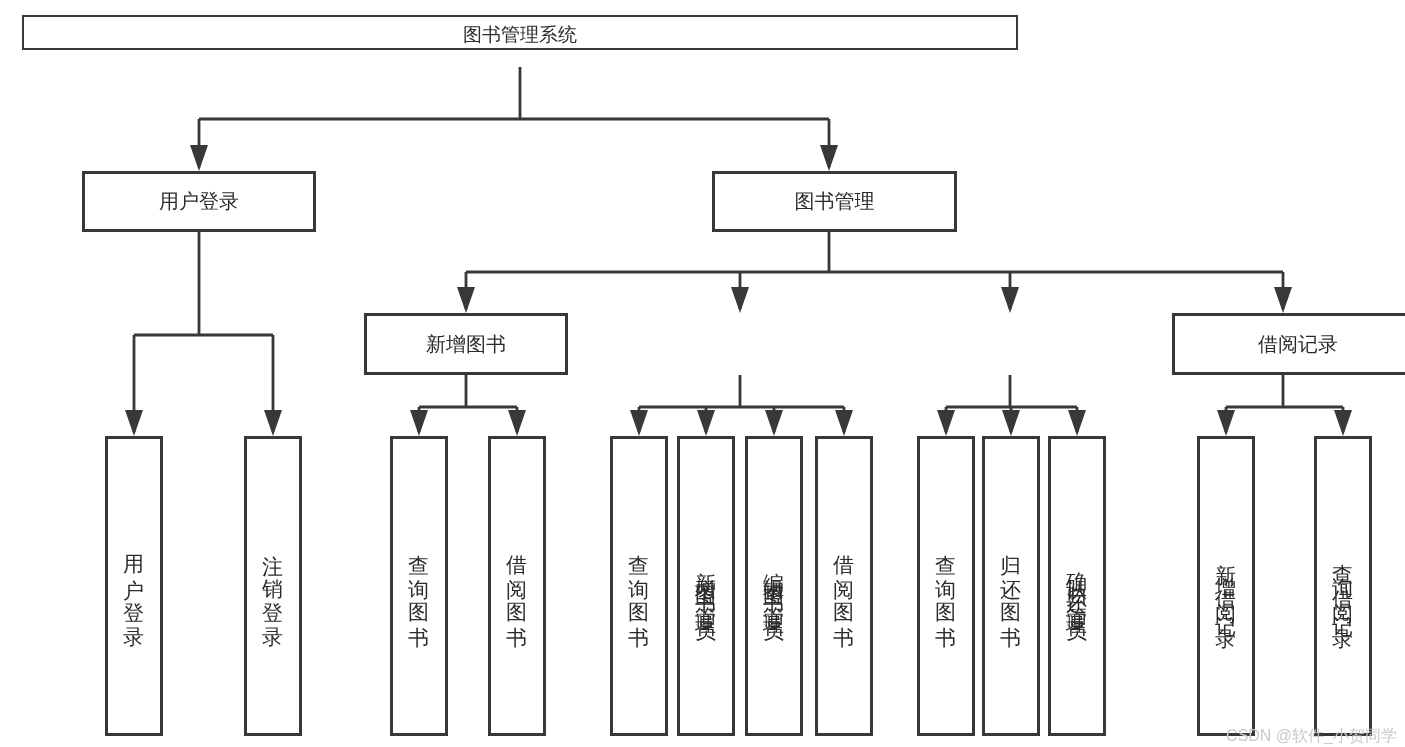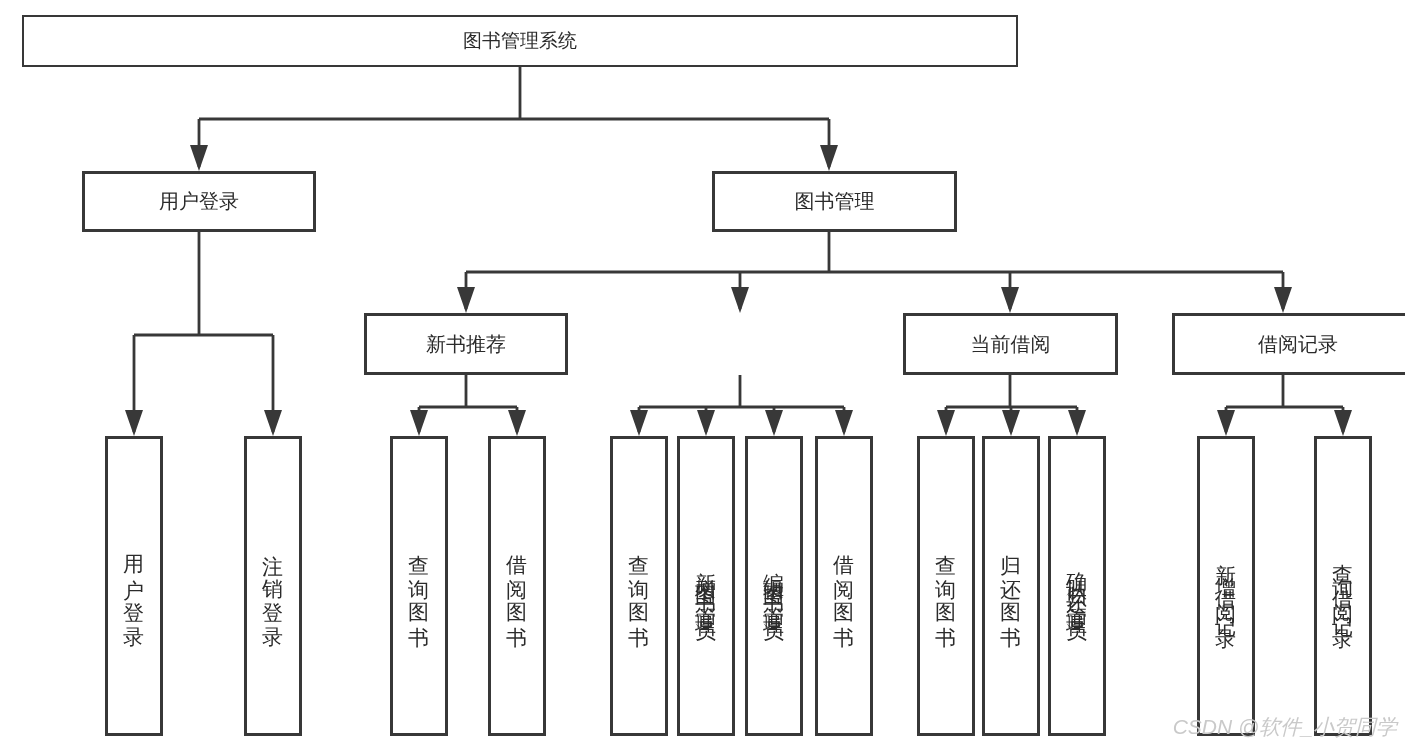--- a/index.html
+++ b/index.html
@@ -54,26 +54,25 @@
     font-size: 21px;
     line-height: 1;
     white-space: nowrap;
   }
   .sp-lg .vtext { letter-spacing: 24px; }
   .sp-md .vtext { letter-spacing: 13px; }
   .sp-sm .vtext { letter-spacing: 7px; }
   .watermark {
     position: absolute;
     right: 8px;
-    bottom: 6px;
+    bottom: 0;
     color: #c9c9c9;
-    font-size: 21px;
+    font-size: 16px;
     z-index: 2;
     white-space: nowrap;
-    font-style: italic;
   }
 </style>
 </head>
 <body>
 
 <div class="canvas">
 
   <svg class="connectors" viewBox="0 0 1405 747" xmlns="http://www.w3.org/2000/svg">
     <defs>
       <marker id="arrow" markerUnits="userSpaceOnUse" markerWidth="26" markerHeight="18" refX="22" refY="9" orient="auto">
@@ -108,36 +107,33 @@
     <path class="link" d="M1010 375 V407 M946 407 H1077"></path>
     <path class="link" d="M946 407 V432" marker-end="url(#arrow)"></path>
     <path class="link" d="M1011 407 V432" marker-end="url(#arrow)"></path>
     <path class="link" d="M1077 407 V432" marker-end="url(#arrow)"></path>
 
     <path class="link" d="M1283 375 V407 M1226 407 H1343"></path>
     <path class="link" d="M1226 407 V432" marker-end="url(#arrow)"></path>
     <path class="link" d="M1343 407 V432" marker-end="url(#arrow)"></path>
   </svg>
 
-  <div class="node root" style="left:22px; top:15px; width:996px; height:52px;">
+  <div class="node root" style="left:22px; top:15px; width:996px; height:35px;align-items:flex-end;">
     <span>图书管理系统</span>
   </div>
 
   <div class="node" style="left:82px; top:171px; width:234px; height:61px;">
     <span>用户登录</span>
   </div>
   <div class="node" style="left:712px; top:171px; width:245px; height:61px;">
     <span>图书管理</span>
   </div>
 
   <div class="node" style="left:364px; top:313px; width:204px; height:62px;">
-    <span>新书推荐</span>
-  </div>
-  <div class="node" style="left:903px; top:313px; width:215px; height:62px;">
-    <span>当前借阅</span>
+    <span>新增图书</span>
   </div>
   <div class="node" style="left:1172px; top:313px; width:252px; height:62px;">
     <span>借阅记录</span>
   </div>
 
   <div class="leaf sp-lg" style="left:105px; top:436px;">
     <span class="vtext">用户登录</span>
   </div>
   <div class="leaf sp-lg" style="left:244px; top:436px;">
     <span class="vtext">注销登录</span>

